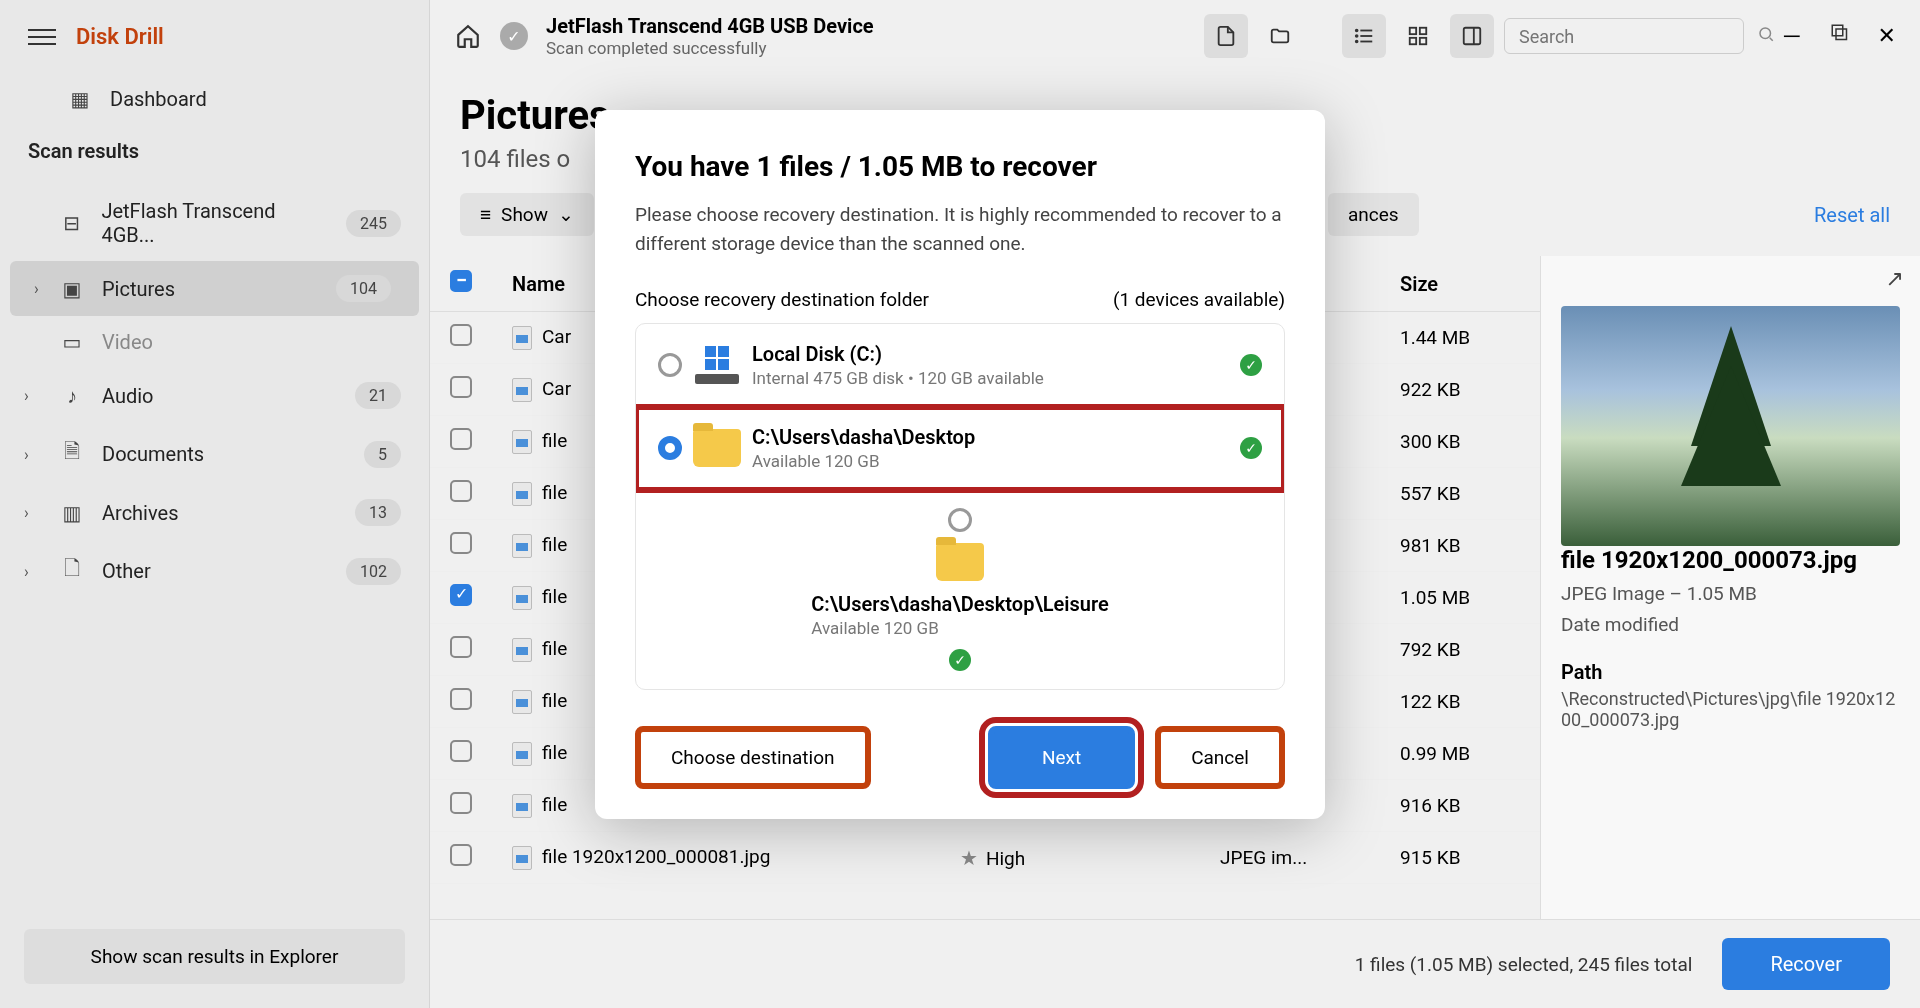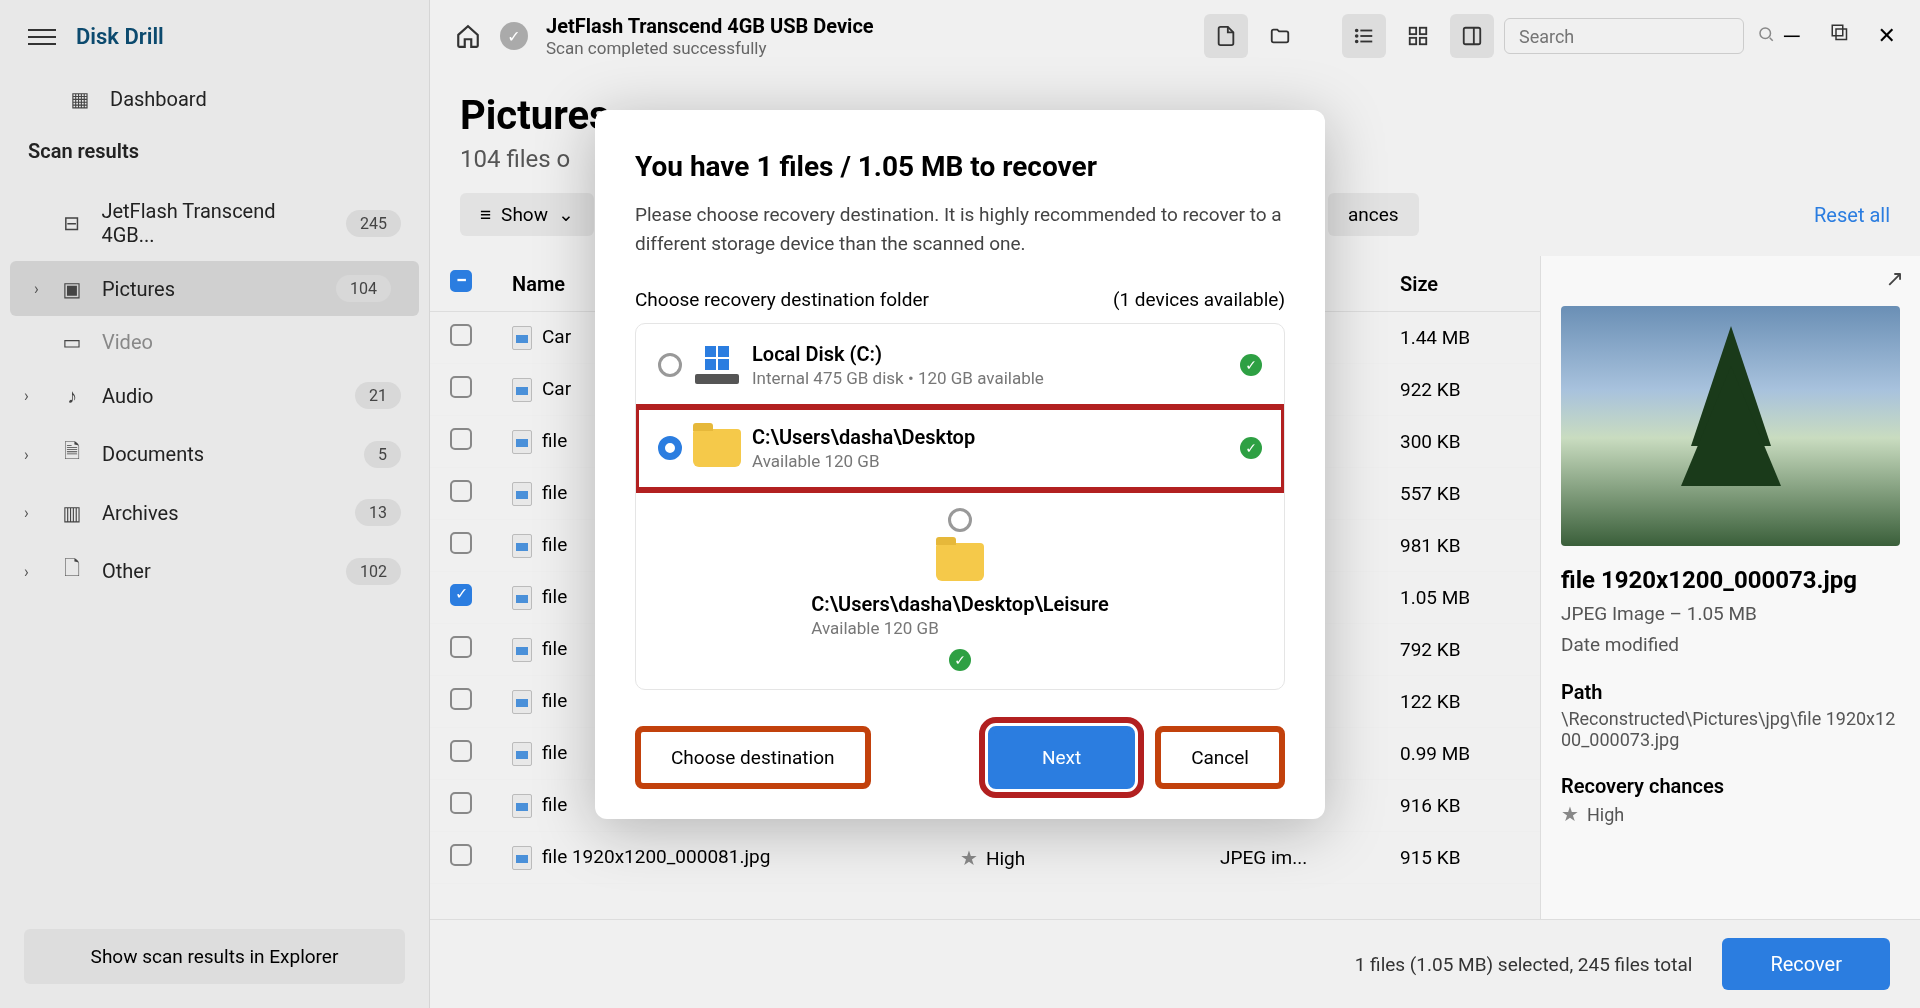--- a/index.html
+++ b/index.html
@@ -6,21 +6,21 @@
 body { width: 1920px; height: 1008px; overflow: hidden; background: #f0f0f0; position: relative; transform-origin: top left; }
 
 
 .app { display: flex; width: 100%; height: 100%; }
 
 
 .sidebar { width: 430px; background: #e8e8e8; display: flex; flex-direction: column; border-right: 1px solid #d5d5d5; }
 .sidebar-header { display: flex; align-items: center; padding: 24px 28px; gap: 20px; }
 .hamburger { width: 28px; display: flex; flex-direction: column; gap: 5px; cursor: pointer; }
 .hamburger span { height: 2px; background: #333; }
-.app-title { font-size: 22px; font-weight: 600; color: #0c4a6e; }
+.app-title { font-size: 22px; font-weight: 600; color: #c2410c; }
 .sidebar-section { padding: 8px 0; }
 .nav-item { display: flex; align-items: center; padding: 14px 28px 14px 60px; gap: 18px; cursor: pointer; position: relative; }
 .nav-item.dashboard { padding-left: 68px; }
 .nav-item .count { margin-left: auto; background: #d8d8d8; border-radius: 20px; padding: 4px 14px; font-size: 16px; color: #444; }
 .nav-item.active { background: #d0d0d0; border-radius: 6px; margin: 0 10px; padding-left: 50px; }
 .nav-item .label { font-size: 20px; color: #222; }
 .nav-item.muted .label { color: #888; }
 .nav-item .chev { position: absolute; left: 24px; font-size: 16px; color: #555; }
 .nav-item .ico { width: 24px; text-align: center; color: #444; font-size: 20px; }
 .section-title { padding: 14px 28px; font-size: 20px; font-weight: 600; color: #222; }
@@ -63,21 +63,21 @@
 .file-ico::after { content: ""; position: absolute; top: 8px; left: 3px; width: 12px; height: 8px; background: #4a90d9; }
 .star { color: #888; font-size: 20px; margin-right: 8px; }
 
 
 .preview { width: 380px; background: #f8f8f8; border-left: 1px solid #ddd; padding: 20px; position: relative; }
 .preview .open-ext { position: absolute; right: 16px; top: 10px; font-size: 22px; color: #444; cursor: pointer; }
 .preview-img { width: 100%; height: 240px; border-radius: 4px; background: linear-gradient(to bottom, #6a8fb5 0%, #a8c2dd 35%, #c9dcc0 55%, #3a5f3a 100%); position: relative; overflow: hidden; margin-top: 30px; }
 .preview-img .tree { position: absolute; left: 50%; top: 20px; transform: translateX(-50%); width: 0; height: 0; border-left: 40px solid transparent; border-right: 40px solid transparent; border-bottom: 120px solid #1a3a1a; }
 .preview-img .tree2 { position: absolute; left: 50%; top: 60px; transform: translateX(-50%); width: 0; height: 0; border-left: 50px solid transparent; border-right: 50px solid transparent; border-bottom: 120px solid #1a3a1a; }
 .preview-img .sun { position: absolute; left: 48%; top: 110px; width: 40px; height: 40px; background: radial-gradient(circle, #fff 0%, rgba(255,255,255,0.3) 70%); border-radius: 50%; }
-.preview-title { font-size: 24px; font-weight: 700; margin-top: 20px; }
+.preview-title { font-size: 24px; font-weight: 700; }
 .preview-meta { font-size: 19px; color: #555; margin-top: 8px; }
 .preview-section { margin-top: 24px; }
 .preview-label { font-size: 20px; font-weight: 600; }
 .preview-val { font-size: 18px; color: #555; margin-top: 4px; word-break: break-all; }
 
 
 .bottombar { display: flex; align-items: center; justify-content: flex-end; padding: 18px 30px; gap: 30px; border-top: 1px solid #ddd; background: #f0f0f0; }
 .bottombar .status { font-size: 19px; color: #333; }
 .recover-btn { background: #2b7de0; color: #fff; border: none; padding: 14px 48px; font-size: 20px; border-radius: 6px; cursor: pointer; }
 
@@ -366,24 +366,20 @@
             <div class="tree"></div>
             <div class="tree2"></div>
         </div>
         <div class="preview-title">file 1920x1200_000073.jpg</div>
         <div class="preview-meta">JPEG Image – 1.05 MB</div>
         <div class="preview-meta">Date modified</div>
         <div class="preview-section">
           <div class="preview-label">Path</div>
           <div class="preview-val">\Reconstructed\Pictures\jpg\file 1920x1200_000073.jpg</div>
         </div>
-        <div class="preview-section">
-          <div class="preview-label">Recovery chances</div>
-          <div class="preview-val"><span class="star">★</span><span>High</span></div>
-        </div>
       </div>
     </div>
 
     <div class="bottombar">
       <span class="status">1 files (1.05 MB) selected, 245 files total</span>
       <button class="recover-btn">Recover</button>
     </div>
   </main>
 </div>
 

